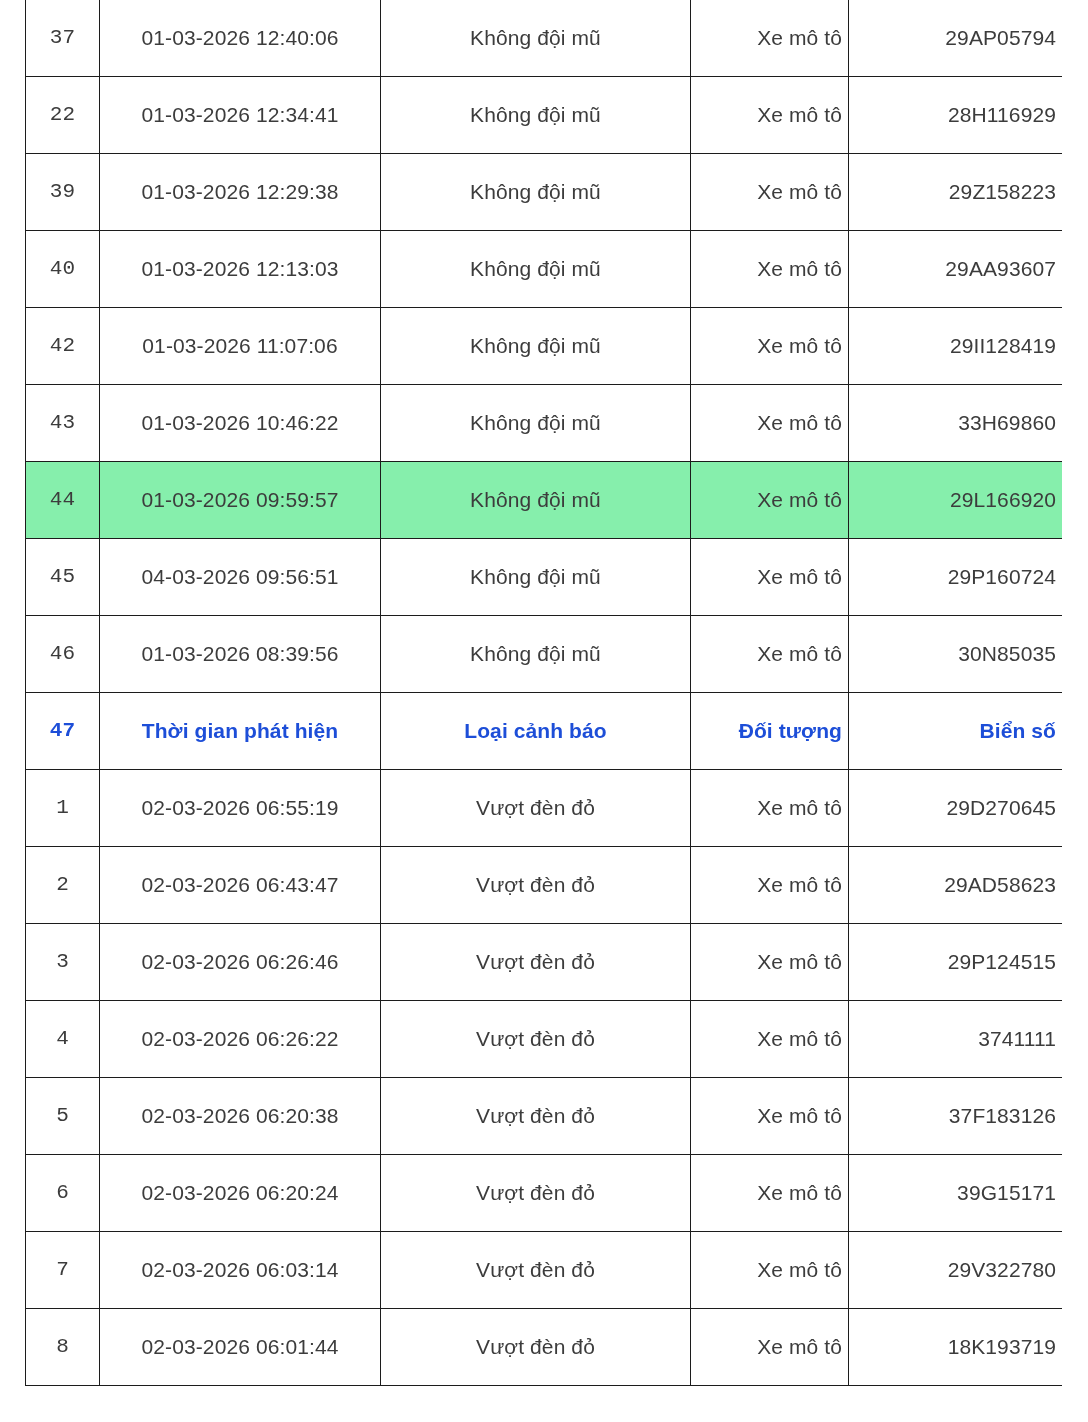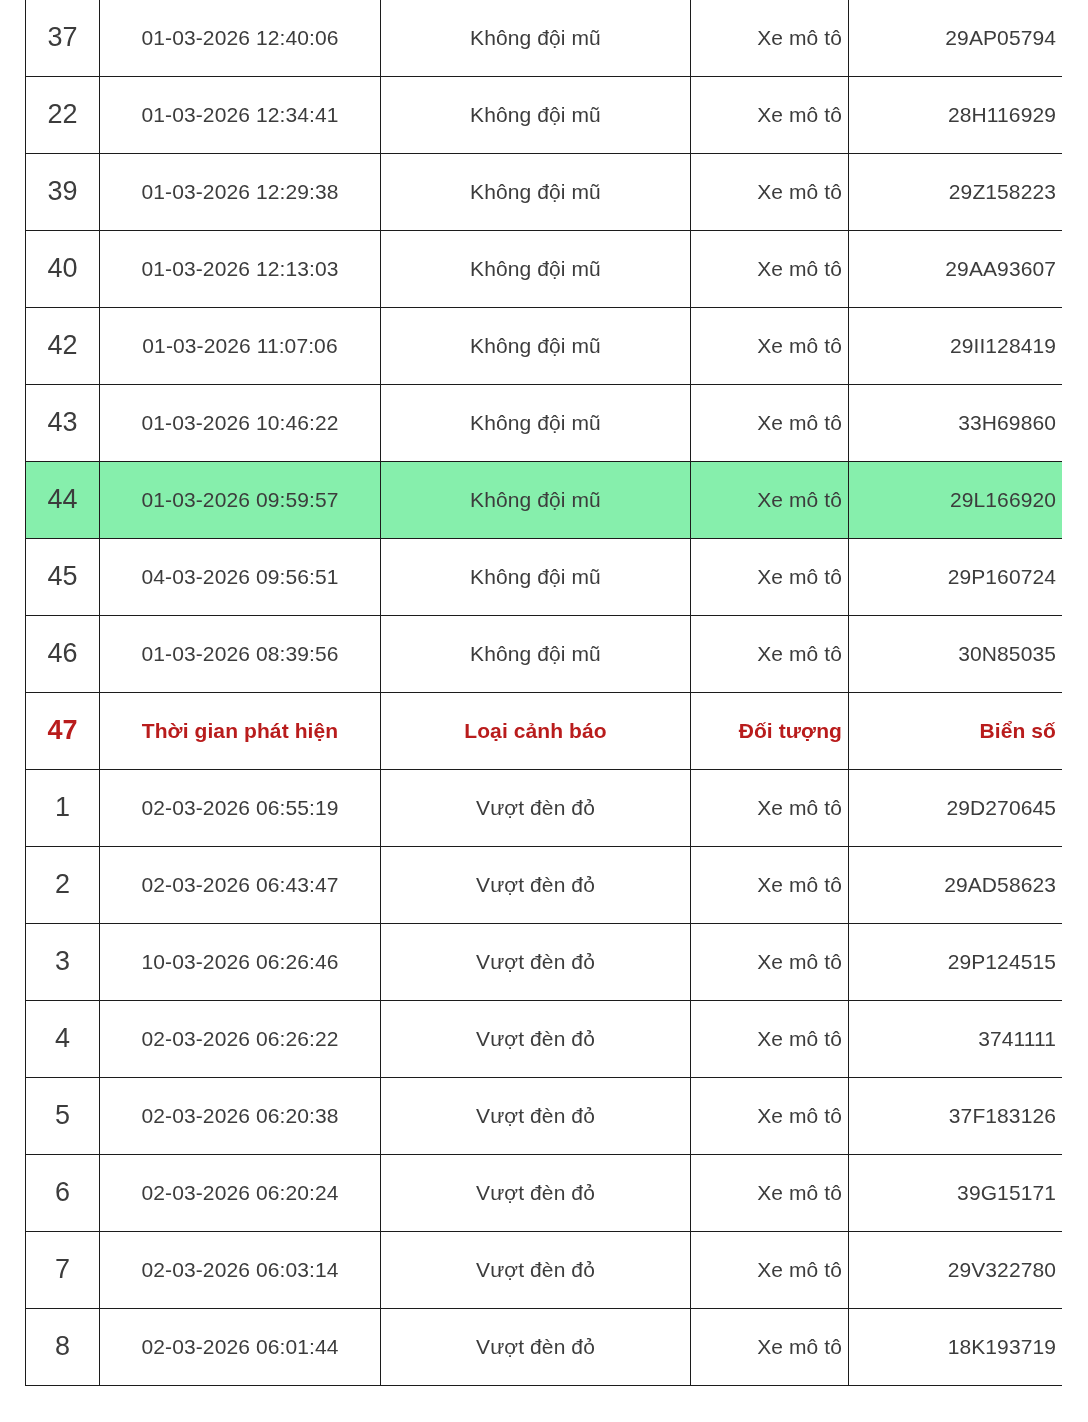--- a/index.html
+++ b/index.html
@@ -59,25 +59,26 @@
     background: #ffffff;
     word-break: break-word;
   }
 
   table.violations tr.row-highlight td {
     background: #86efac;
   }
 
   table.violations tr.row-header td {
     font-weight: bold;
-    color: #b91c1c;
+    color: #1d4ed8;
   }
 
   table.violations td.cell-stt {
-    font-size: 27px;
+    font-size: 21px;
+    font-family: Liberation Mono, monospace;
   }
 
   table.violations td.cell-plate,
   table.violations td.cell-obj {
     white-space: nowrap;
     text-align: right;
   }
 </style>
 </head>
 <body>
@@ -172,21 +173,21 @@
           </tr>
           <tr>
             <td class="cell-stt">2</td>
             <td class="cell-time">02-03-2026 06:43:47</td>
             <td class="cell-type">Vượt đèn đỏ</td>
             <td class="cell-obj">Xe mô tô</td>
             <td class="cell-plate">29AD58623</td>
           </tr>
           <tr>
             <td class="cell-stt">3</td>
-            <td class="cell-time">10-03-2026 06:26:46</td>
+            <td class="cell-time">02-03-2026 06:26:46</td>
             <td class="cell-type">Vượt đèn đỏ</td>
             <td class="cell-obj">Xe mô tô</td>
             <td class="cell-plate">29P124515</td>
           </tr>
           <tr>
             <td class="cell-stt">4</td>
             <td class="cell-time">02-03-2026 06:26:22</td>
             <td class="cell-type">Vượt đèn đỏ</td>
             <td class="cell-obj">Xe mô tô</td>
             <td class="cell-plate">3741111</td>

